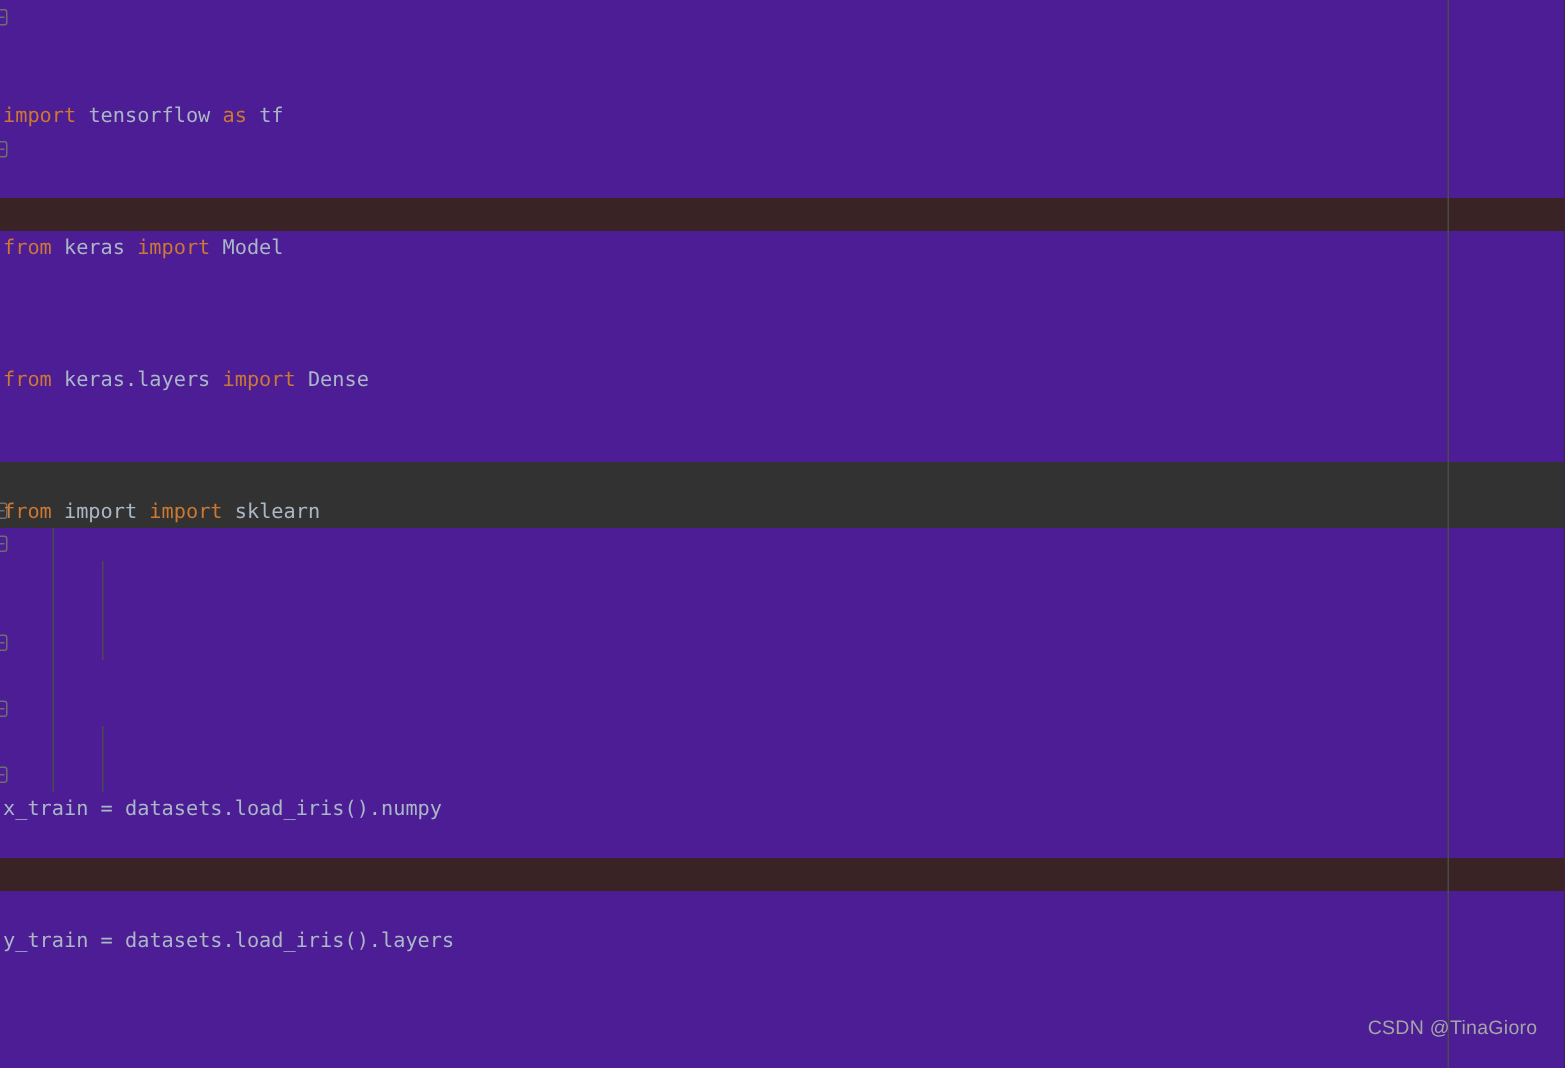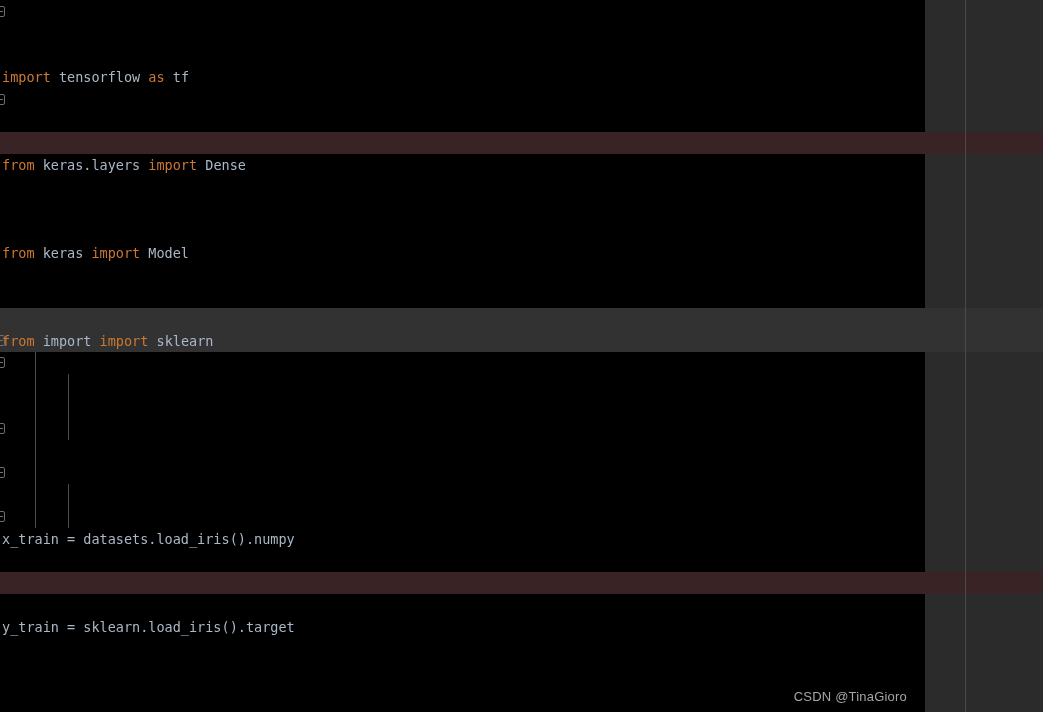--- a/index.html
+++ b/index.html
@@ -9,23 +9,23 @@
   }
   body {
     width: 1043px;
     height: 712px;
     overflow: hidden;
     font-family: "DejaVu Sans Mono", "Liberation Mono", monospace;
   }
 
   #editor {
     position: relative;
-    width: 925px;
+    width: 1043px;
     height: 712px;
-    background: #000000;
+    background: #4c1d95;
   }
 
   
   .stripe {
     position: absolute;
     left: 0;
     width: 1043px;
     height: 22px;
     z-index: 0;
   }
@@ -91,21 +91,21 @@
 
   
   .kw      { color: #cc7832; }
   .id      { color: #a9b7c6; }
   .op      { color: #a9b7c6; }
 
   
   .watermark {
     position: absolute;
     right: 18px;
-    bottom: 8px;
+    bottom: 20px;
     z-index: 5;
     color: #a5a5a5;
     font-family: "Liberation Sans", sans-serif;
     font-size: 13px;
     letter-spacing: .2px;
   }
 </style>
 </head>
 <body>
 
@@ -127,32 +127,32 @@
   <div class="fold" style="top:335px;"></div>
   <div class="fold" style="top:357px;"></div>
   <div class="fold" style="top:423px;"></div>
   <div class="fold" style="top:467px;"></div>
   <div class="fold" style="top:511px;"></div>
 
   <div class="code">
 
     <div class="line"><span class="kw">import</span> <span class="id">tensorflow</span> <span class="kw">as</span> <span class="id">tf</span></div>
 
+    <div class="line"><span class="kw">from</span> <span class="id">keras</span> <span class="kw">import</span> <span class="id">Model</span></div>
+
     <div class="line"><span class="kw">from</span> <span class="id">keras.layers</span> <span class="kw">import</span> <span class="id">Dense</span></div>
 
-    <div class="line"><span class="kw">from</span> <span class="id">keras</span> <span class="kw">import</span> <span class="id">Model</span></div>
-
     <div class="line"><span class="kw">from</span> <span class="id">import</span> <span class="kw">import</span> <span class="id">sklearn</span></div>
 
 
     <div class="line">&nbsp;</div>
 
     <div class="line"><span class="id">x_train</span> <span class="op">=</span> <span class="id">datasets.load_iris().numpy</span></div>
 
-    <div class="line"><span class="id">y_train</span> <span class="op">=</span> <span class="id">sklearn.load_iris().target</span></div>
+    <div class="line"><span class="id">y_train</span> <span class="op">=</span> <span class="id">datasets.load_iris().layers</span></div>
 
     
 
     
 
     
 
     
 
     

